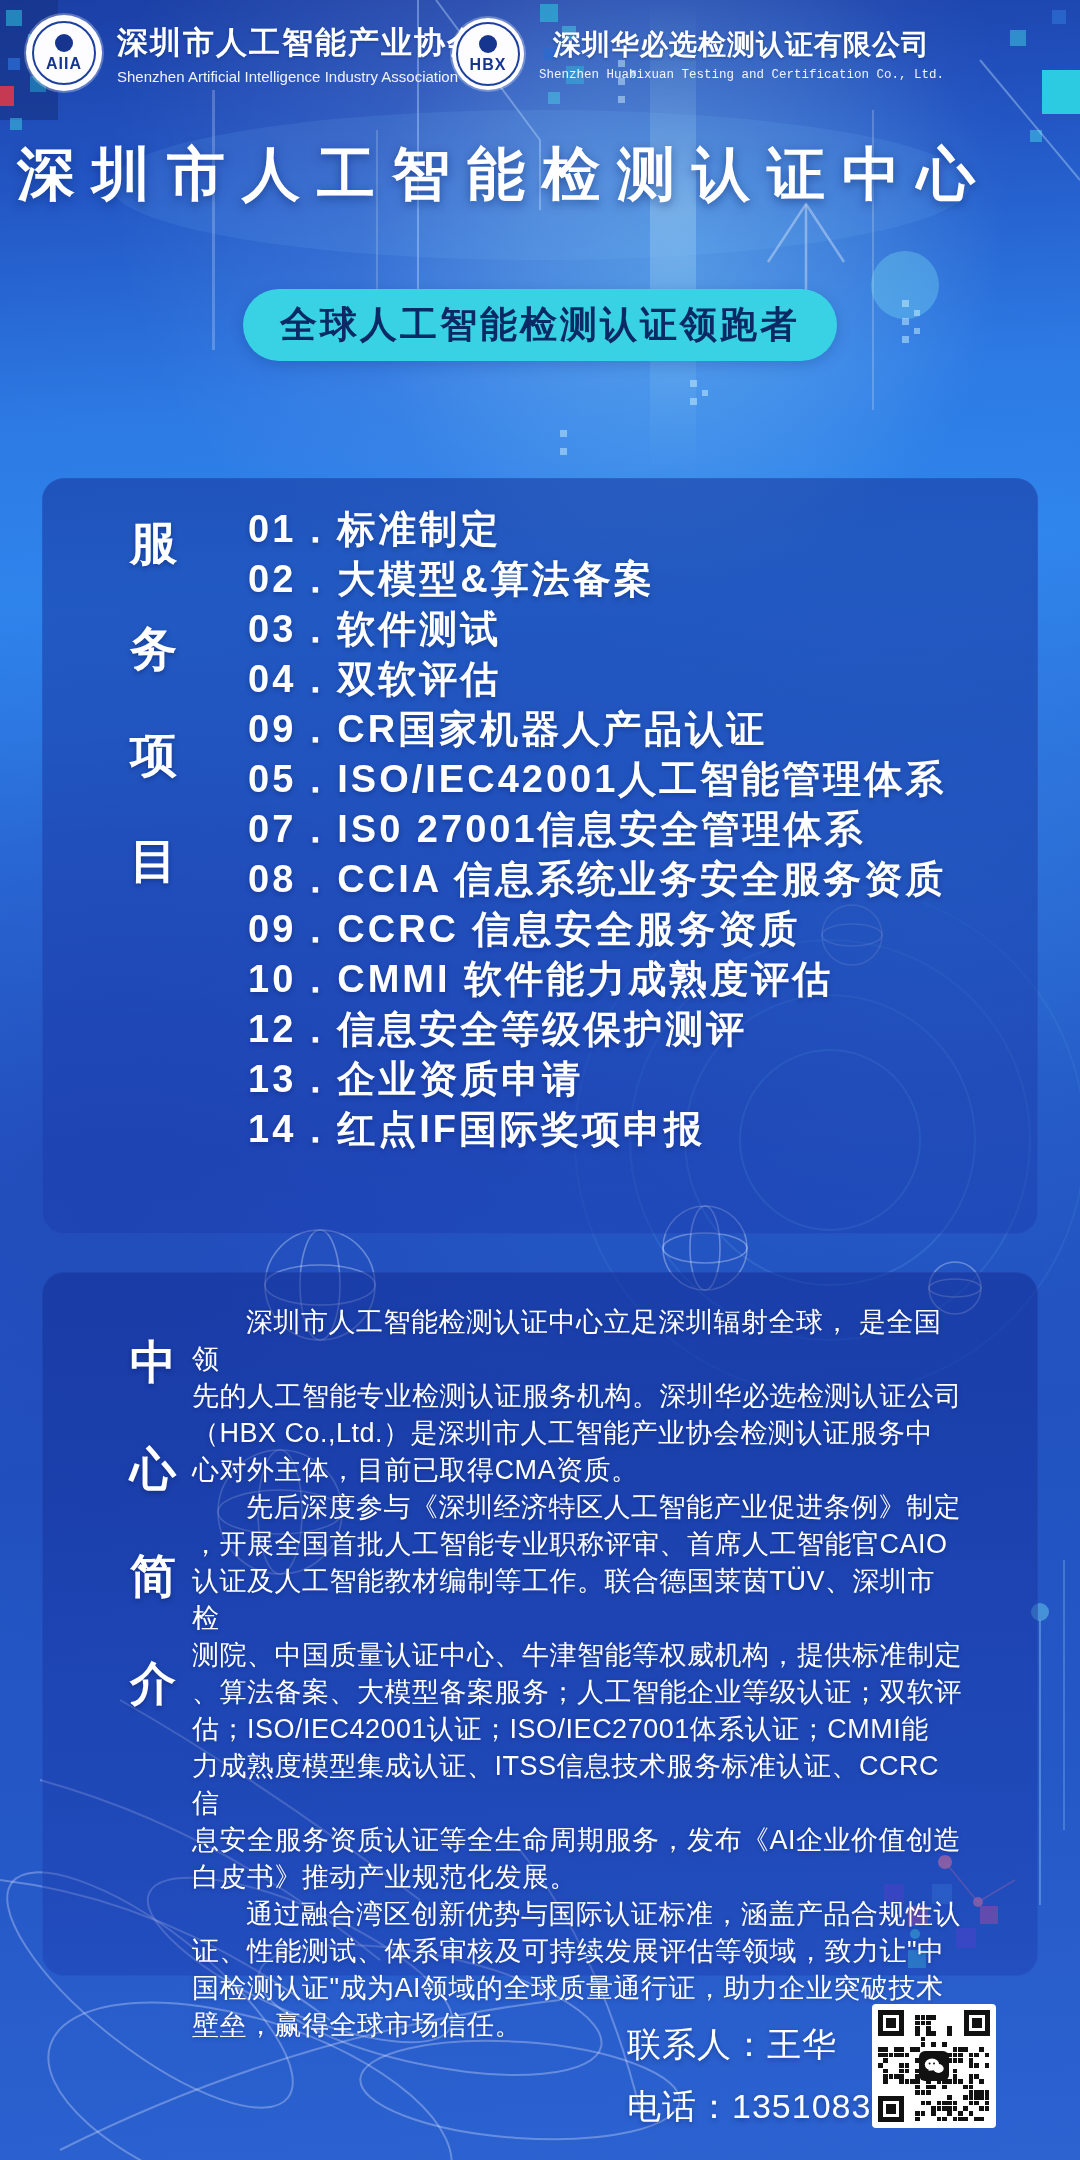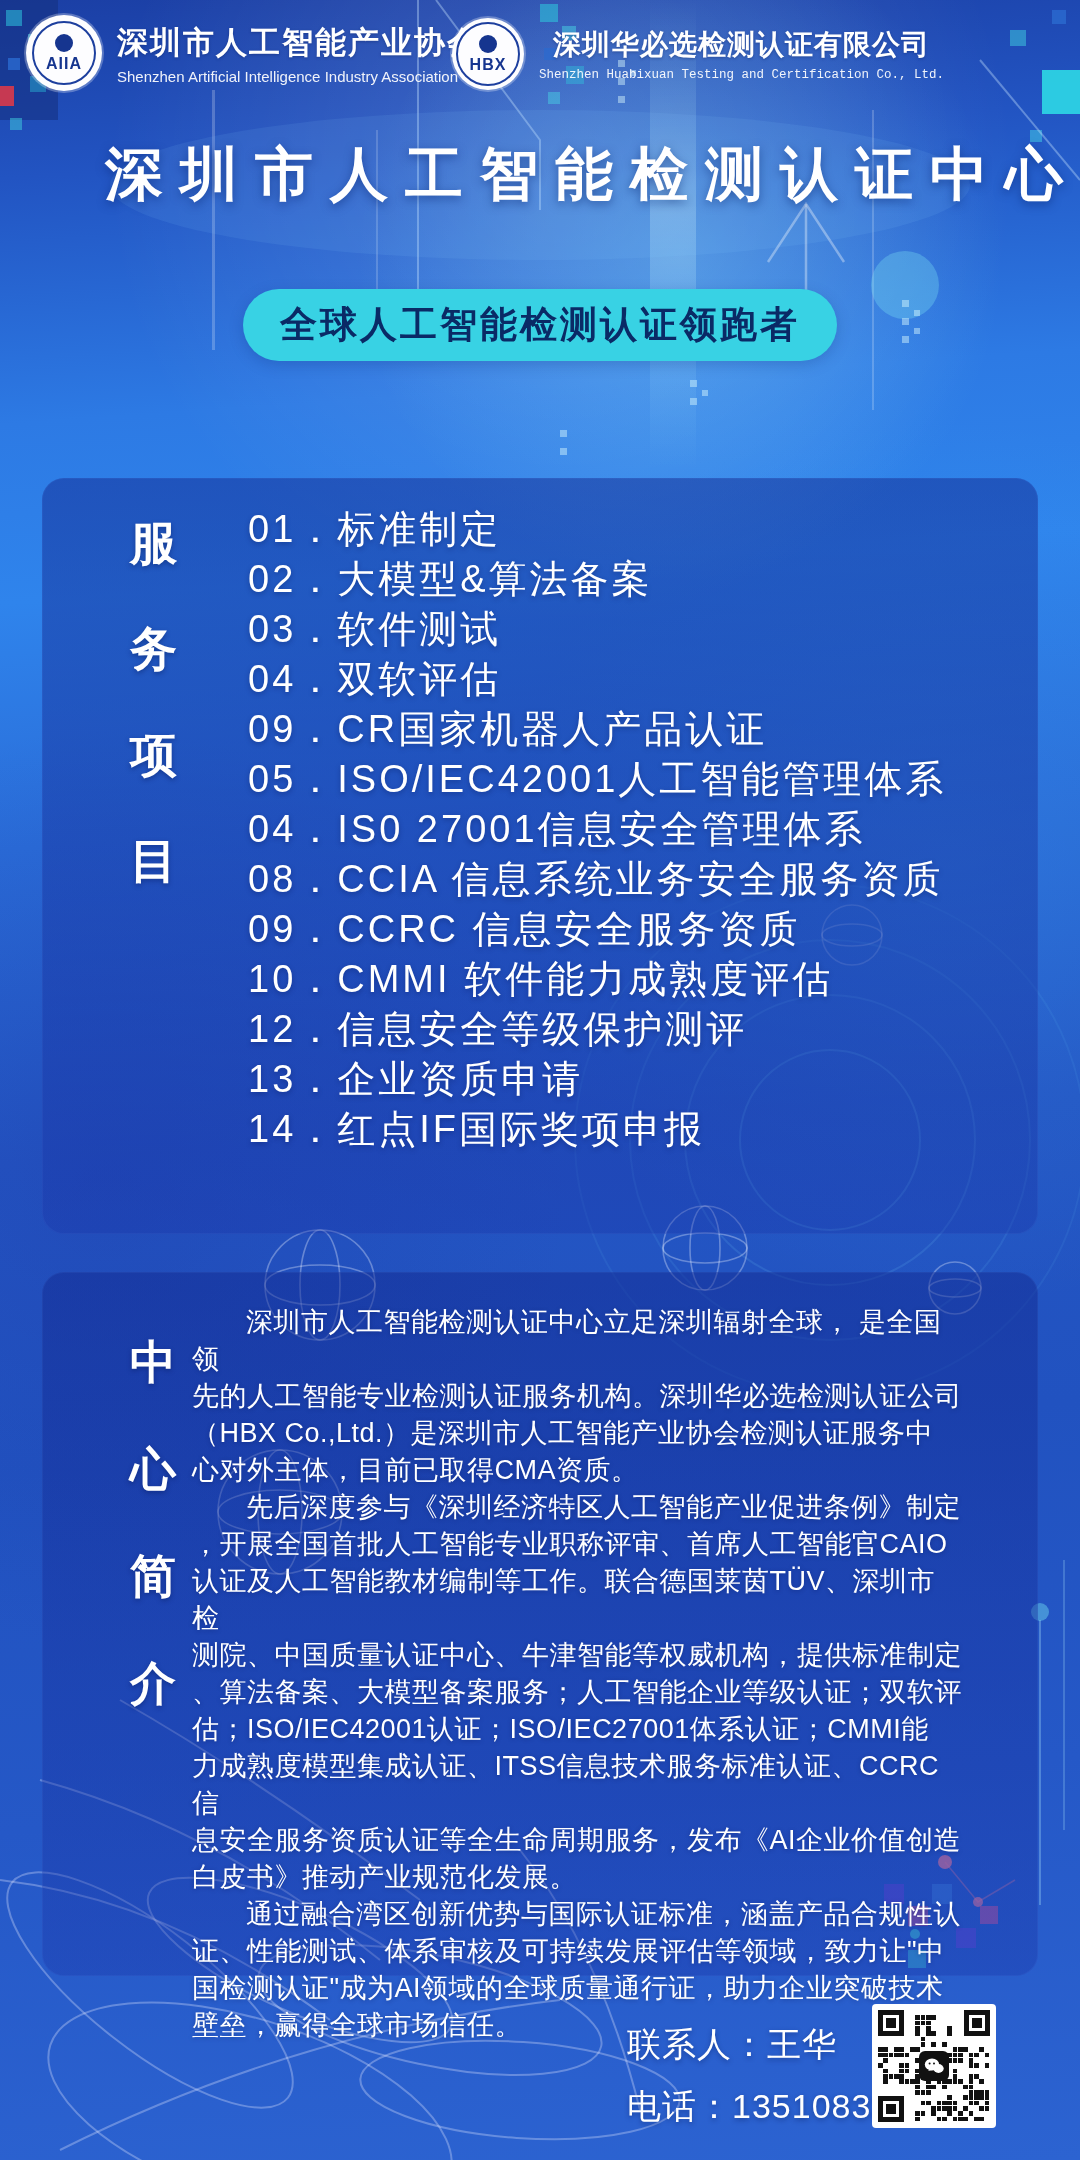--- a/index.html
+++ b/index.html
@@ -25,33 +25,33 @@
   .logo-dot{width:18px;height:18px;border-radius:50%;background:#16358f;margin-bottom:4px;}
   .org-names{display:flex;flex-direction:column;}
   .org-zh{font-weight:bold;color:#fff;text-shadow:0 1px 3px rgba(10,30,90,.4);}
   .org-left .org-zh{font-size:31px;letter-spacing:2px;}
   .org-right .org-zh{font-size:28px;letter-spacing:1px;}
   .org-en{color:rgba(255,255,255,.93);}
   .org-left .org-en{font-size:15px;margin-top:4px;}
   .org-right .org-en{font-size:12.5px;margin-top:4px;font-family:"Liberation Mono","DejaVu Sans Mono",monospace;letter-spacing:0;}
 
   
-  .title{position:absolute;top:136px;left:0;right:0;text-align:right;font-size:58px;font-weight:bold;letter-spacing:17px;padding-left:17px;color:#fff;text-shadow:0 3px 10px rgba(8,35,110,.5);white-space:nowrap;}
+  .title{position:absolute;top:136px;left:0;right:0;text-align:left;font-size:58px;font-weight:bold;letter-spacing:17px;padding-left:17px;color:#fff;text-shadow:0 3px 10px rgba(8,35,110,.5);white-space:nowrap;}
   .badge{position:absolute;top:289px;left:50%;transform:translateX(-50%);background:#38d2e4;color:#0a2a66;font-size:37px;font-weight:bold;padding:11px 37px;border-radius:40px;letter-spacing:3px;white-space:nowrap;box-shadow:0 4px 14px rgba(10,50,130,.25);}
 
   
   .panel{position:absolute;left:42px;width:996px;border-radius:22px;background:linear-gradient(180deg,rgba(18,42,146,.50),rgba(25,52,168,.36));box-shadow:0 0 0 1px rgba(120,170,255,.08) inset;}
   .services-panel{top:478px;height:756px;display:flex;padding:26px 28px 26px 88px;box-sizing:border-box;}
   .intro-panel{top:1272px;height:704px;display:flex;padding:32px 36px 28px 88px;box-sizing:border-box;}
   .vlabel{display:flex;flex-direction:column;color:#fff;font-weight:bold;flex:0 0 62px;}
   .services-panel .vlabel{font-size:47px;gap:43px;padding-top:8px;}
   .intro-panel .vlabel{font-size:46px;gap:45px;padding-top:28px;}
   .vlabel span{text-shadow:0 2px 5px rgba(0,20,80,.4);}
   .services-list{margin-left:56px;display:flex;flex-direction:column;}
-  .service-item{font-size:38px;font-weight:normal;color:#fff;line-height:50px;letter-spacing:3px;white-space:nowrap;text-shadow:0 2px 5px rgba(0,20,80,.35);}
+  .service-item{font-size:38px;font-weight:bold;color:#fff;line-height:50px;letter-spacing:3px;white-space:nowrap;text-shadow:0 2px 5px rgba(0,20,80,.35);}
   .intro-text{font-size:27px;line-height:37px;color:#fff;letter-spacing:.5px;width:770px;}
   .intro-text p{margin:0;text-indent:2em;white-space:pre-line;text-shadow:0 1px 4px rgba(0,20,80,.35);}
 
   
   .contact-line{position:absolute;font-size:34px;color:#fff;letter-spacing:1px;text-shadow:0 2px 5px rgba(0,20,80,.4);}
   .contact-name{left:627px;top:2022px;}
   .contact-phone{left:627px;top:2084px;}
   .qr{position:absolute;left:872px;top:2004px;width:124px;height:124px;background:#fff;border-radius:4px;}
   .qr-inner{position:absolute;left:6px;top:6px;width:112px;height:112px;background:#fff;overflow:hidden;}
   .qr-cell{position:absolute;background:#111;}
@@ -237,21 +237,21 @@
         <span>项</span>
         <span>目</span>
       </div>
     <div class="services-list">
         <div class="service-item">01．标准制定</div>
         <div class="service-item">02．大模型&amp;算法备案</div>
         <div class="service-item">03．软件测试</div>
         <div class="service-item">04．双软评估</div>
         <div class="service-item">09．CR国家机器人产品认证</div>
         <div class="service-item">05．ISO/IEC42001人工智能管理体系</div>
-        <div class="service-item">04．IS0 27001信息安全管理体系</div>
+        <div class="service-item">07．IS0 27001信息安全管理体系</div>
         <div class="service-item">08．CCIA 信息系统业务安全服务资质</div>
         <div class="service-item">09．CCRC 信息安全服务资质</div>
         <div class="service-item">10．CMMI 软件能力成熟度评估</div>
         <div class="service-item">12．信息安全等级保护测评</div>
         <div class="service-item">13．企业资质申请</div>
         <div class="service-item">14．红点IF国际奖项申报</div>
       </div>
   </div>
 
   <div class="panel intro-panel">

